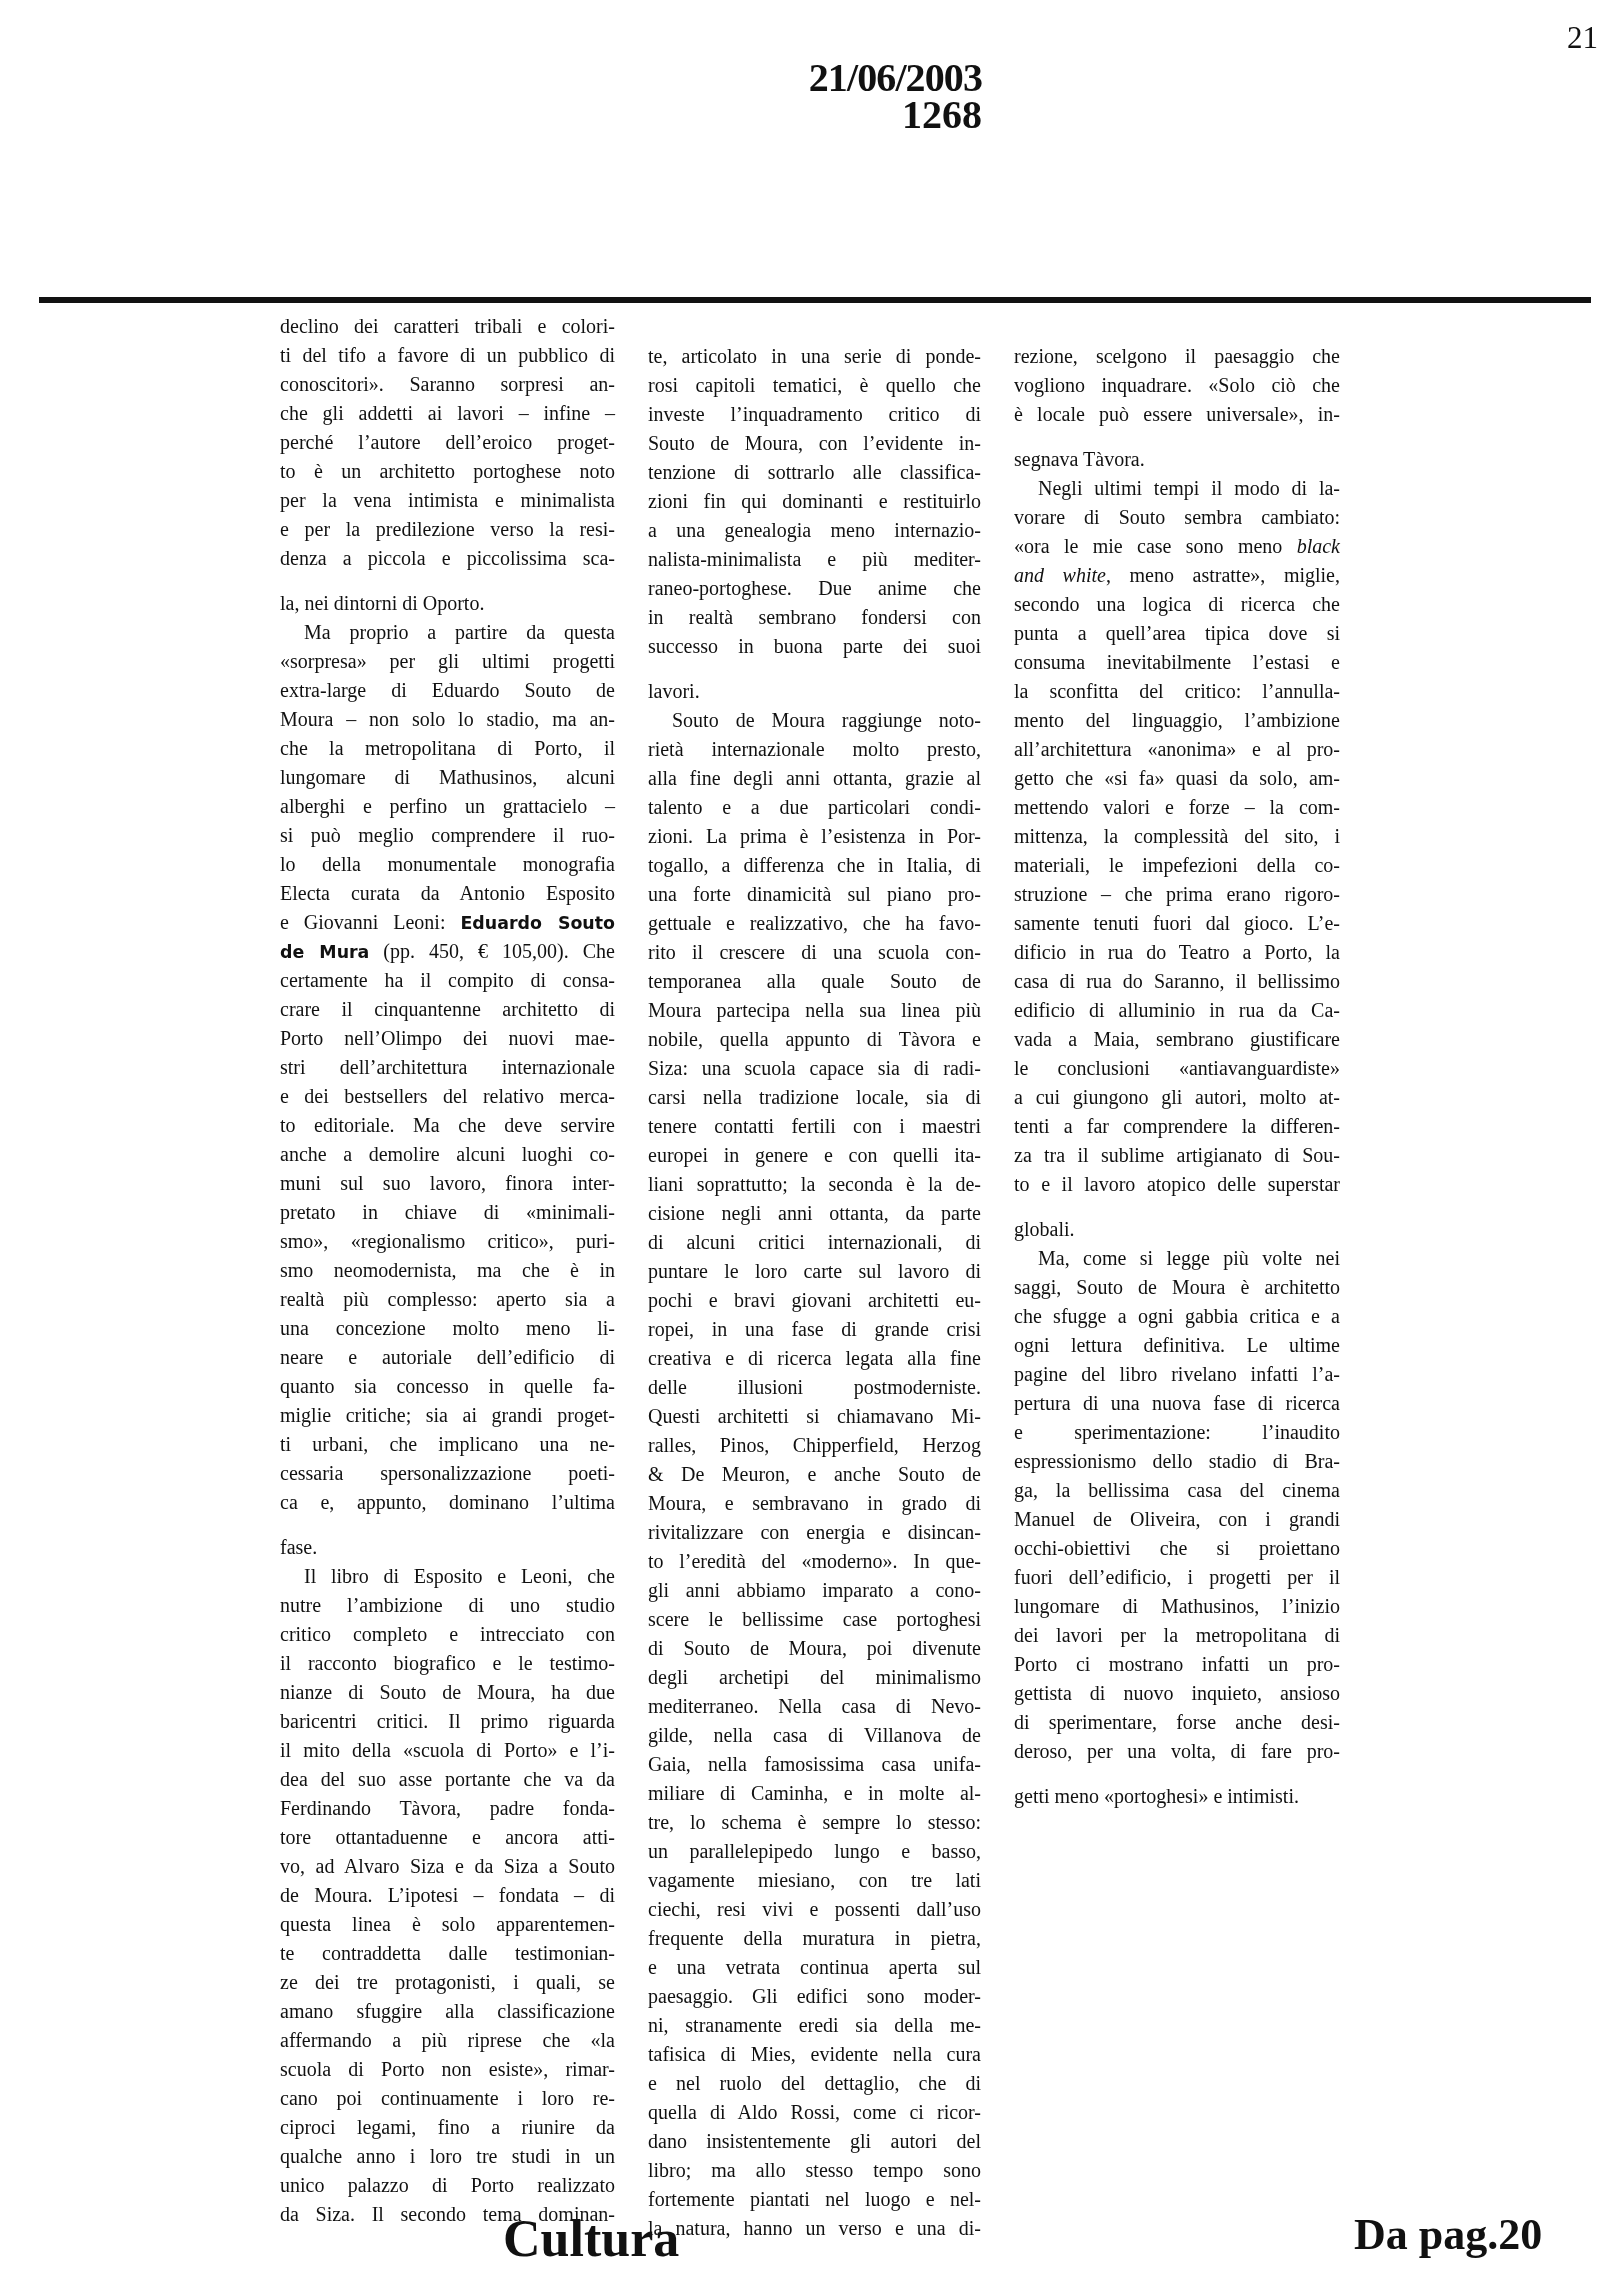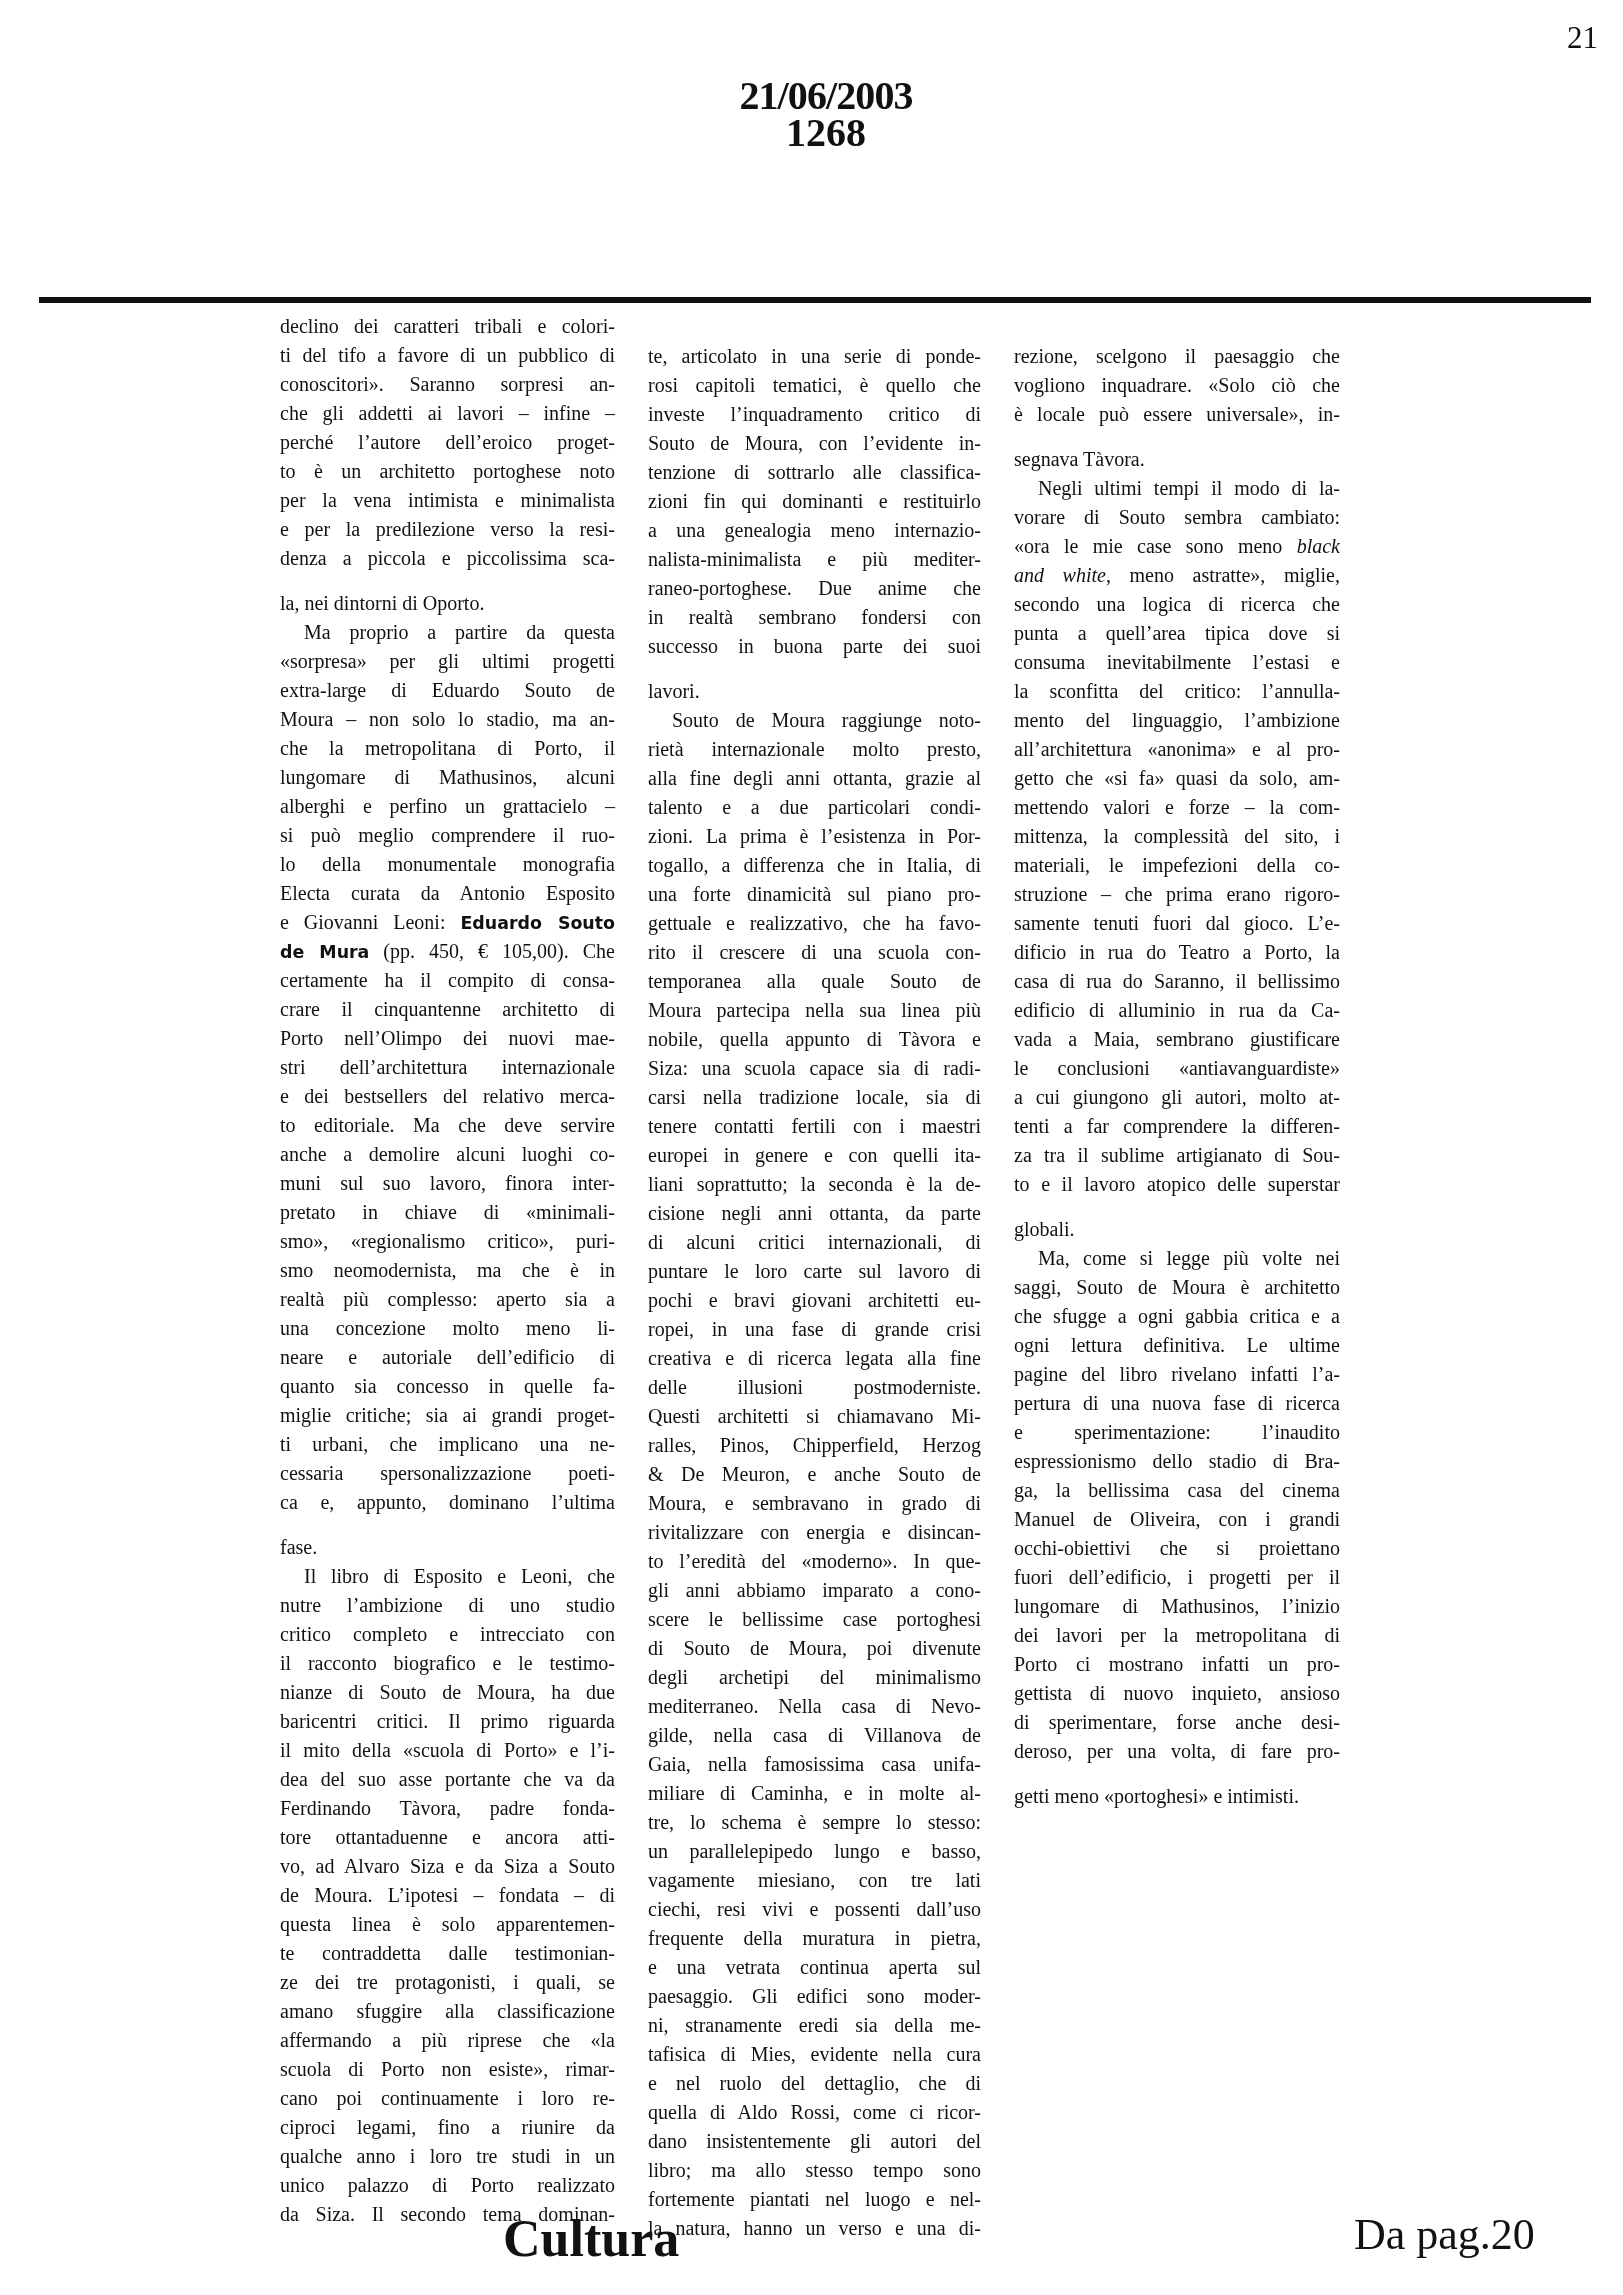--- a/index.html
+++ b/index.html
@@ -1,36 +1,36 @@
 <!DOCTYPE html>
 <html style="font-size:14.7px"><head>
 <meta charset="utf-8">
 <style>
   html, body { margin:0; padding:0; background:#ffffff; }
   body { width:1624px; height:2296px; position:relative; overflow:hidden; color:#111; }
   .serif { font-family: "Liberation Serif", "DejaVu Serif", serif; }
   .page-number { position:absolute; top:20px; right:26px; font-size:31px; }
-  .masthead { position:absolute; left:670px; top:74px; width:312px; text-align:center; }
+  .masthead { position:absolute; left:670px; top:56px; width:312px; text-align:right; }
   .mast-date { font-size:40px; font-weight:bold; letter-spacing:-0.9px; line-height:44px; }
   .mast-logo { position:relative; height:138px; margin-top:-3.7px; }
   .mast-logo .letters { position:absolute; left:20px; top:0; font-family:"Liberation Sans Narrow","Liberation Sans",sans-serif; font-size:129px; line-height:129px; transform:scaleX(0.62) scaleY(1.1); transform-origin:left top; letter-spacing:26px; color:#111; }
   .mast-logo .scribble { position:absolute; left:0; top:51px; width:193px; height:92px; }
   .mast-issue { font-size:40px; font-weight:bold; line-height:44px; margin-top:-7.3px; }
   .rule { position:absolute; left:39px; top:297px; width:1552px; height:6.4px; background:#111; }
   .col { position:absolute; top:312px; font-size:20px; line-height:29px; }
   .col .ln { display:block; white-space:nowrap; text-align:justify; text-align-last:justify; height:29px; }
   .col .ln.last { text-align-last:left;margin-top:16px; }
   .col .ln.indent { padding-left:24px; }
   .col-1 { left:280px; width:335px; }
   .col-2 { left:648px; width:333px; top:342px; }
   .col-3 { left:1014px; width:326px; top:342px; }
   .bold-title { font-family:"DejaVu Sans", sans-serif; font-weight:bold; font-size:17.4px; }
   .it { font-style:italic; }
   .footer-section { position:absolute; left:503px; top:2209px; font-size:52px; font-weight:bold; }
-  .footer-cont { position:absolute; left:1354px; top:2209px; font-size:44px; font-weight:normal; }
+  .footer-cont { position:absolute; left:1354px; top:2209px; font-size:44px; font-weight:bold; }
 </style>
 </head>
 <body>
 
 <div class="page-number serif">21</div>
 
 <div class="masthead serif">
   <div class="mast-date">21/06/2003</div>
   <div class="mast-issue">1268</div>
 </div>

